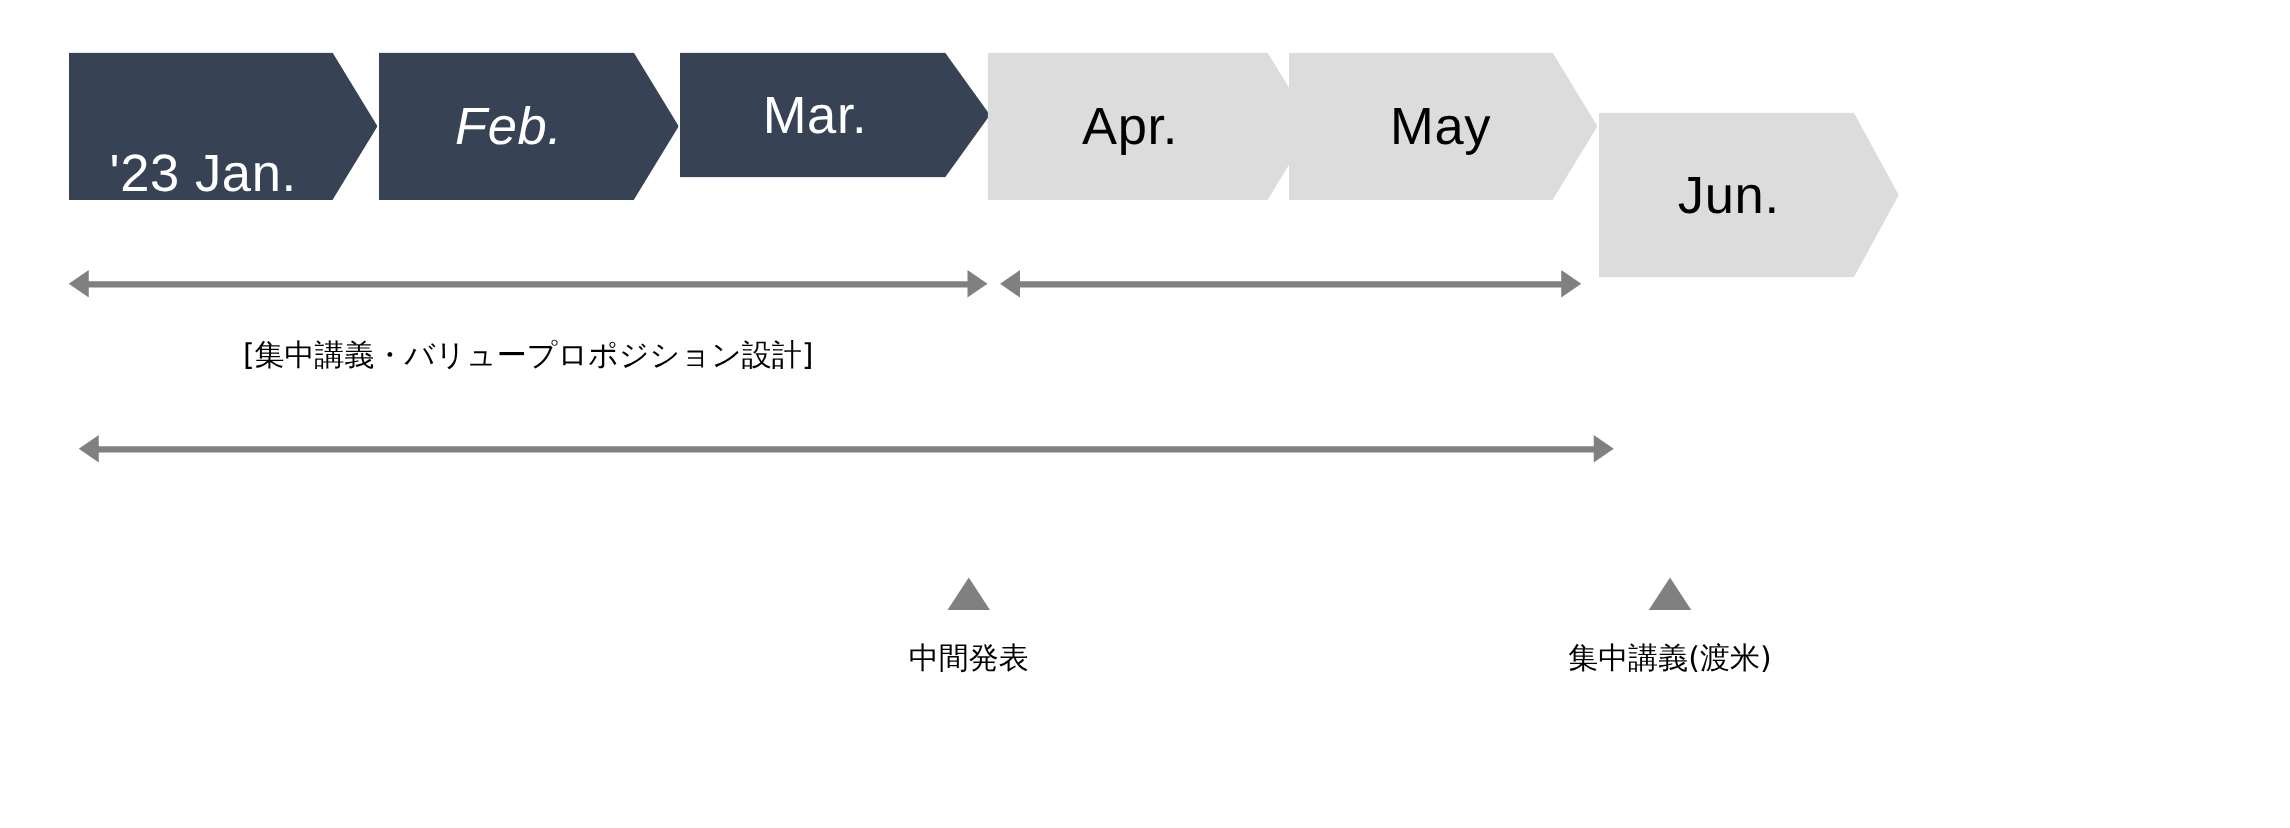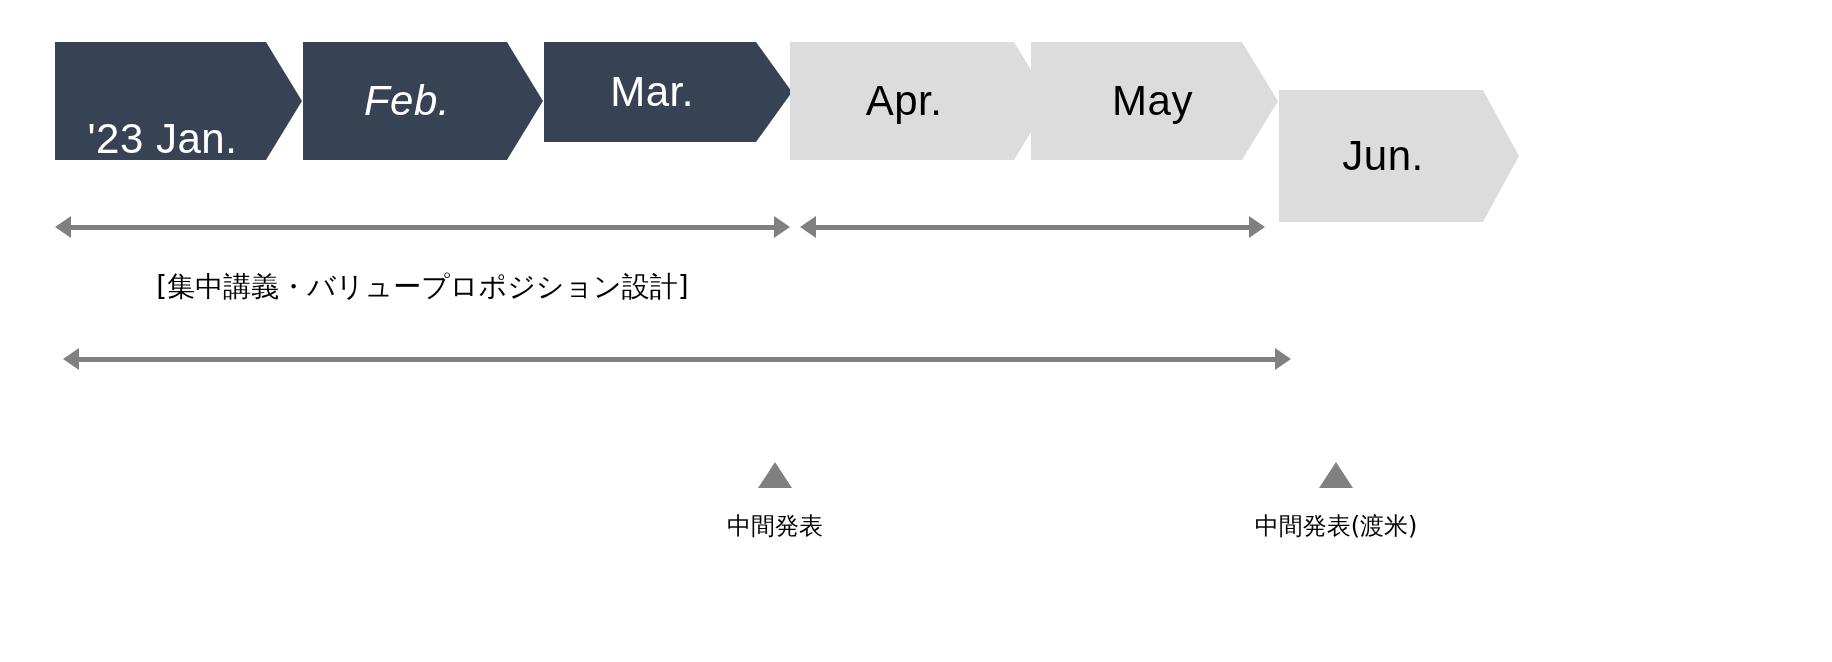--- a/index.html
+++ b/index.html
@@ -73,21 +73,21 @@
     border-right: 16px solid #808080;
   }
   .span-arrow .head.right {
     right: 0;
     border-left: 16px solid #808080;
   }
 
   
   .bracket-label {
     position: absolute;
-    font-size: 28px;
+    font-size: 24px;
     color: #000000;
     white-space: nowrap;
     text-align: center;
     line-height: 1.2;
     font-family: "DejaVu Sans", "Liberation Sans", sans-serif;
   }
 
   
   .milestone {
     position: absolute;
@@ -161,16 +161,16 @@
     <span class="head right"></span>
   </div>
 
   <div class="milestone" style="left:635px; top:462px; width:280px;">
     <div class="marker"></div>
     <div class="caption">中間発表</div>
   </div>
 
   <div class="milestone" style="left:1196px; top:462px; width:280px;">
     <div class="marker"></div>
-    <div class="caption">中間発表(渡米)</div>
+    <div class="caption">集中講義(渡米)</div>
   </div>
 
 </div>
 
 </body></html>

